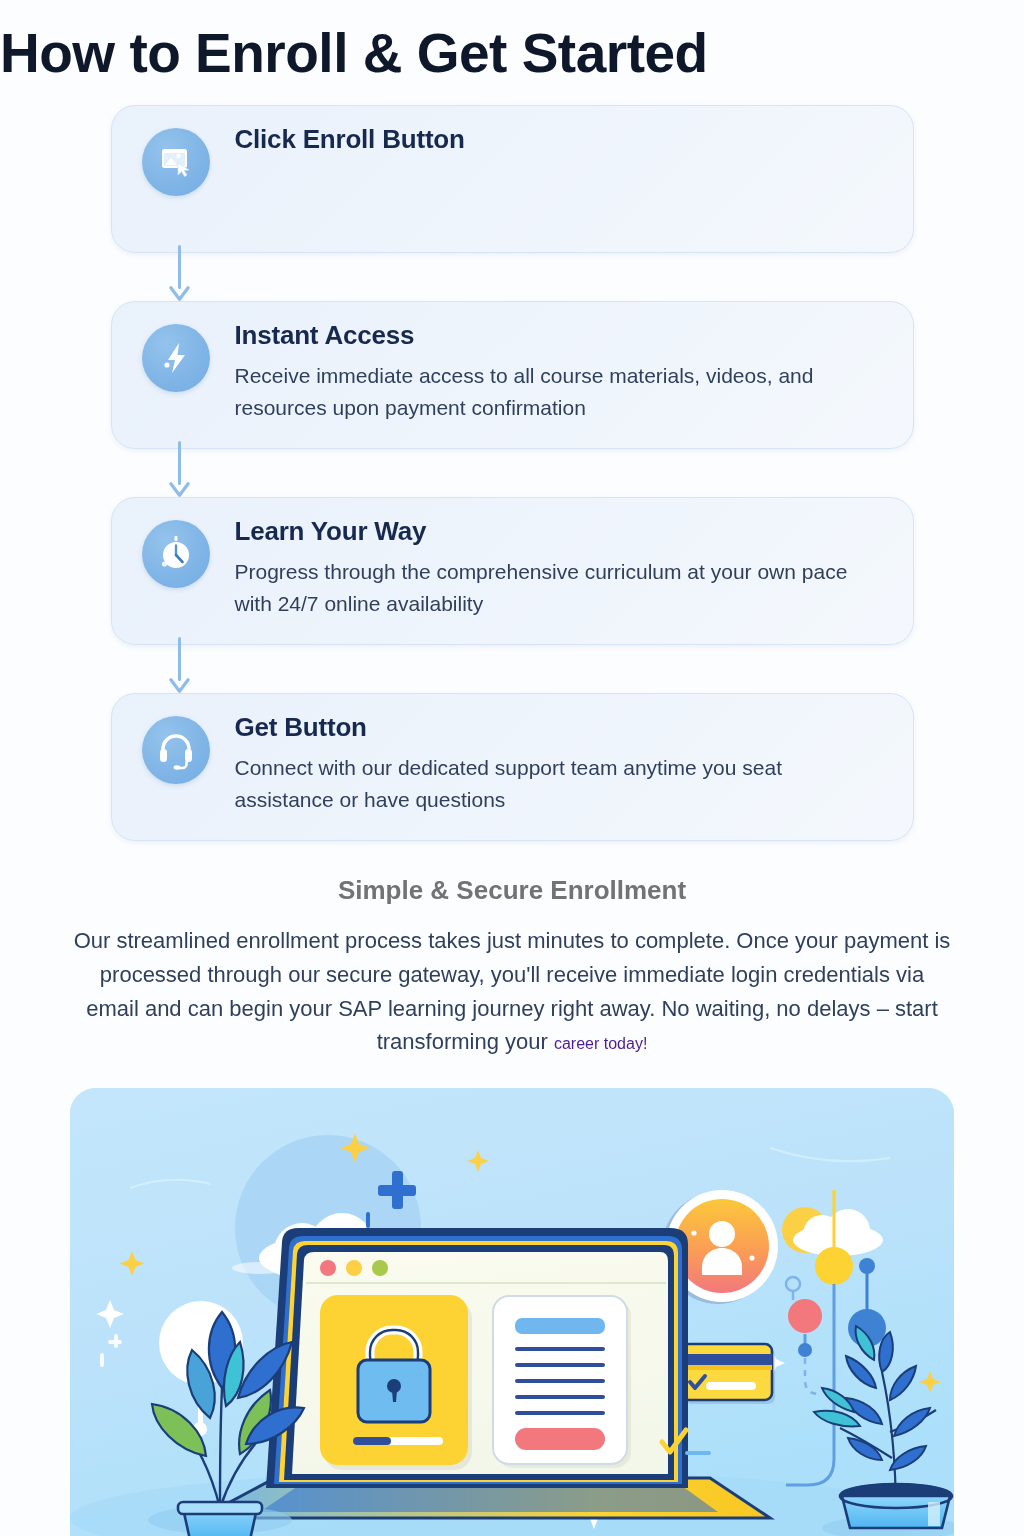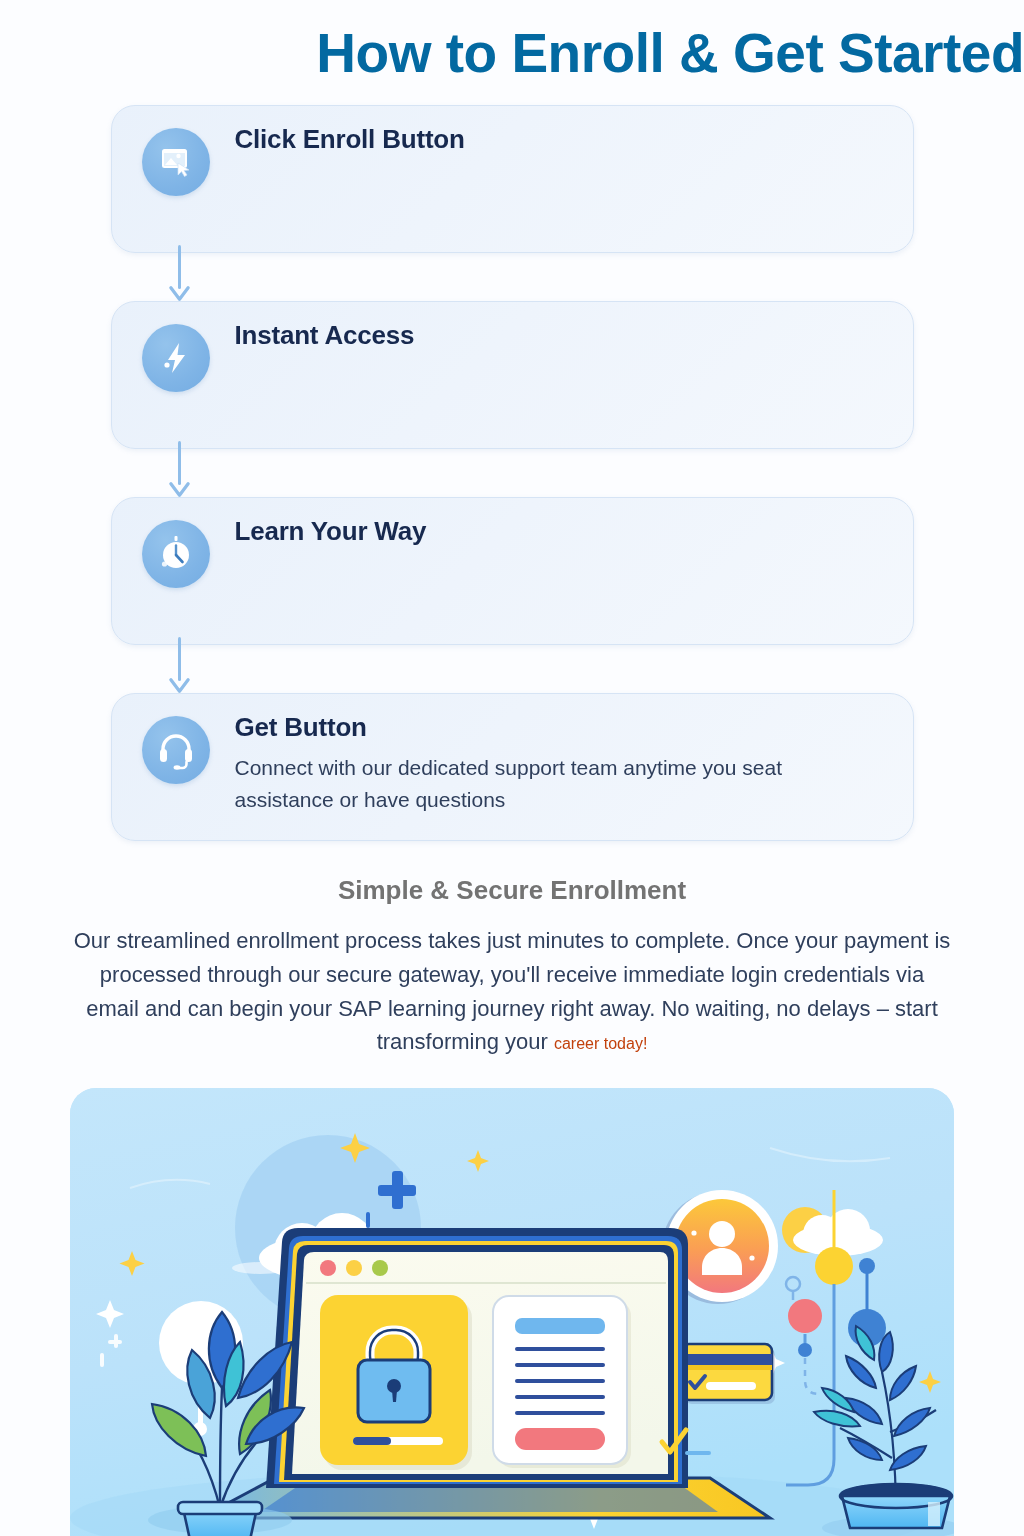--- a/index.html
+++ b/index.html
@@ -8,24 +8,24 @@
     width: 1024px;
     height: 1536px;
     background: #fcfdff;
     font-family: "Liberation Sans", sans-serif;
     overflow: hidden;
     position: relative;
   }
 
   
   .page-title {
-    text-align: right;
+    text-align: left;
     font-size: 55px;
     font-weight: bold;
-    color: #0369a1;
+    color: #0f172a;
     letter-spacing: -0.5px;
     margin-top: 22px;
     line-height: 1.15;
   }
 
   
   .steps {
     position: relative;
     margin-top: 20px;
   }
@@ -117,21 +117,21 @@
     color: #737373;
     margin-bottom: 18px;
   }
   .blurb-text {
     font-size: 22px;
     color: #2f3f5c;
     line-height: 1.53;
   }
   .blurb-tail {
     font-size: 16px;
-    color: #c2410c;
+    color: #4c1d95;
   }
 
   
   .illustration {
     position: absolute;
     left: 70px;
     top: 1088px;
     width: 884px;
     height: 448px;
     border-radius: 26px 26px 0 0;
@@ -171,20 +171,21 @@
 
   <div class="step-card">
     <div class="step-icon">
       <svg width="40" height="40" viewBox="0 0 40 40">
         <path d="M23 5 L12 22 L19 22 L16 35 L29 17 L21.5 17 Z" fill="#ffffff"></path>
         <circle cx="11" cy="27" r="2.6" fill="#ffffff"></circle>
       </svg>
     </div>
     <div class="step-body">
       <div class="step-title">Instant Access</div>
+      <div class="step-desc">Receive immediate access to all course materials, videos, and resources upon payment confirmation</div>
     </div>
   </div>
 
   <div class="connector">
     <div class="line"></div>
     <svg class="head" viewBox="0 0 24 24">
       <path d="M3 5 L12 17 L21 5" fill="none" stroke="#8fbde9" stroke-width="3.4" stroke-linecap="round" stroke-linejoin="round"></path>
     </svg>
   </div>
 
@@ -193,20 +194,21 @@
       <svg width="42" height="42" viewBox="0 0 42 42">
         <rect x="19.5" y="3" width="3" height="5" rx="1" fill="#ffffff"></rect>
         <circle cx="21" cy="22" r="13" fill="#ffffff"></circle>
         <path d="M21 22 L21 12.5" stroke="#5793cd" stroke-width="2.4" stroke-linecap="round"></path>
         <path d="M21 22 L27.5 29" stroke="#3d7cbd" stroke-width="2.6" stroke-linecap="round"></path>
         <circle cx="9.5" cy="31" r="2.6" fill="#ffffff" opacity="0.85"></circle>
       </svg>
     </div>
     <div class="step-body">
       <div class="step-title">Learn Your Way</div>
+      <div class="step-desc">Progress through the comprehensive curriculum at your own pace with 24/7 online availability</div>
     </div>
   </div>
 
   <div class="connector">
     <div class="line"></div>
     <svg class="head" viewBox="0 0 24 24">
       <path d="M3 5 L12 17 L21 5" fill="none" stroke="#8fbde9" stroke-width="3.4" stroke-linecap="round" stroke-linejoin="round"></path>
     </svg>
   </div>
 

